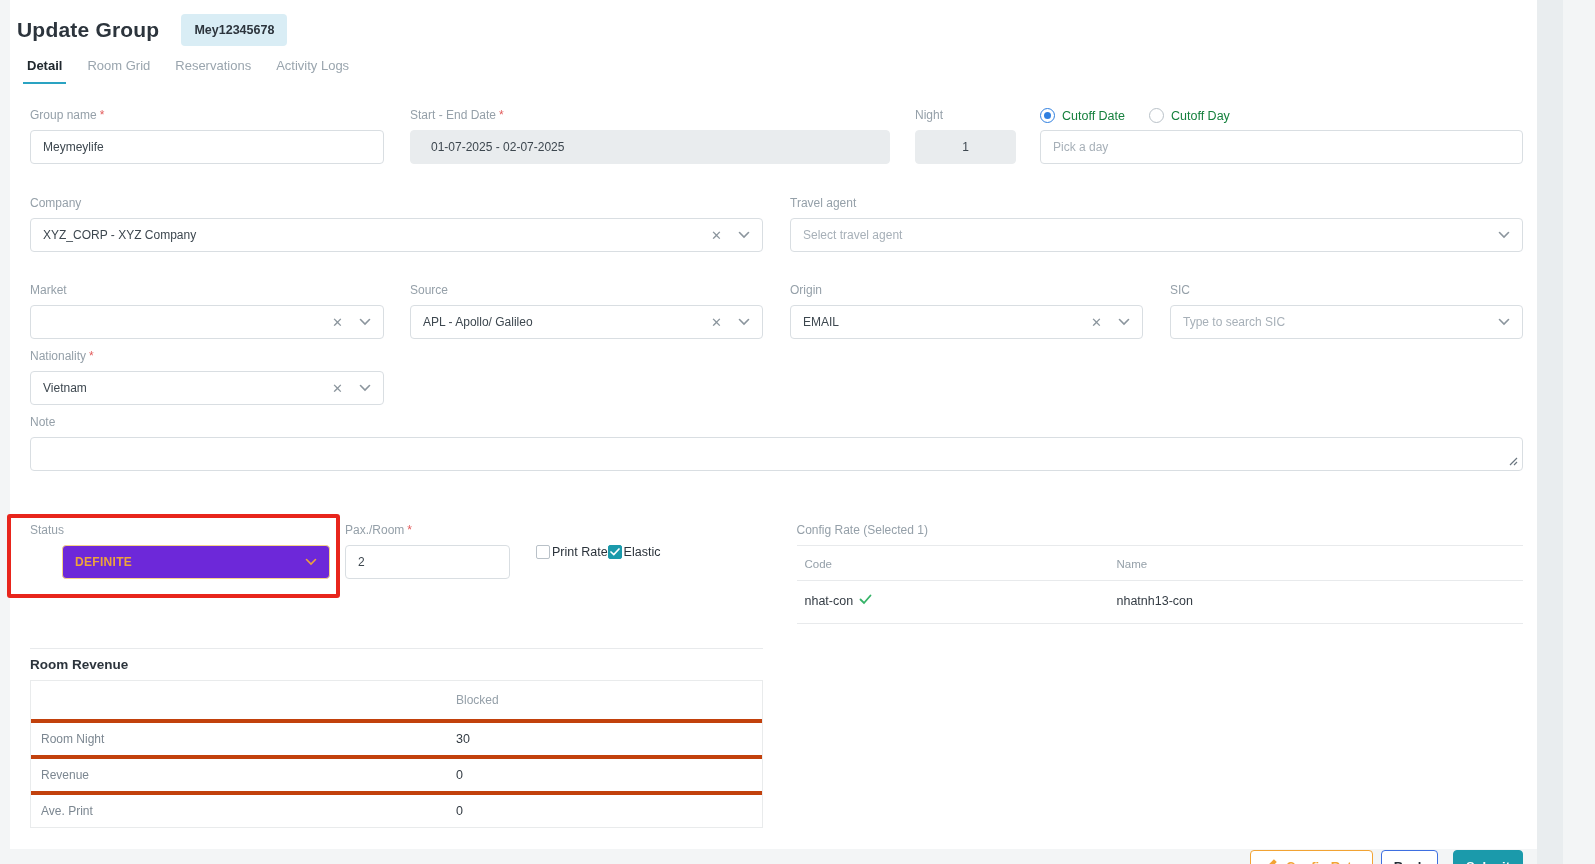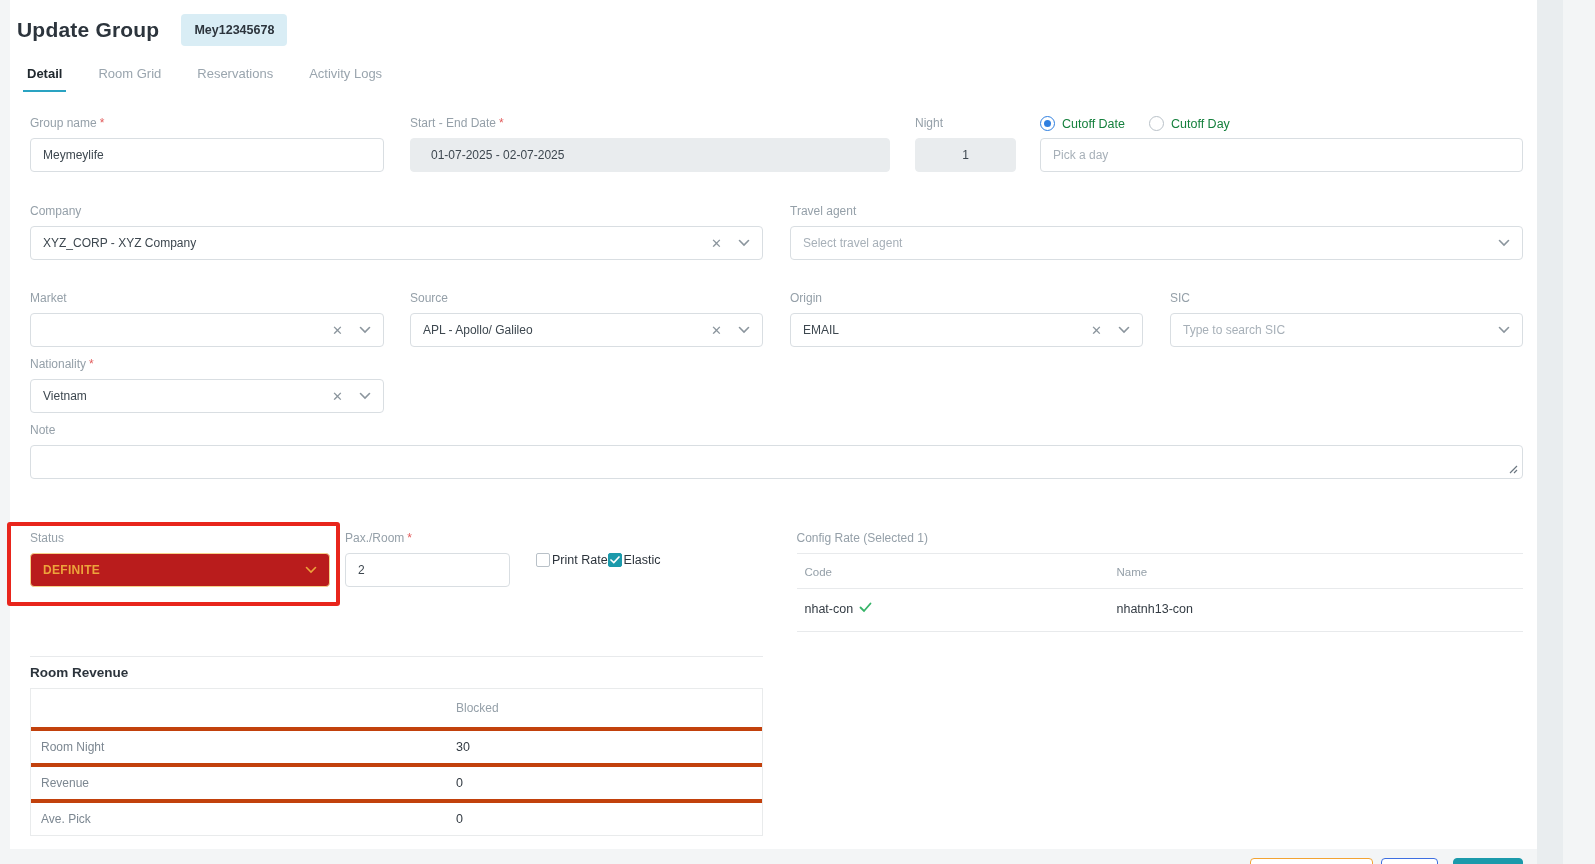--- a/index.html
+++ b/index.html
@@ -18,21 +18,21 @@
     background:#ffffff;
   }
   
   .header { display:flex; align-items:center; padding:14px 0 0 7px; height:46px; }
   .page-title { font-size:21px; font-weight:700; color:#2c343c; letter-spacing:.2px; }
   .badge {
     margin-left:22px; background:#d9edf5; color:#2c343c;
     font-size:12.5px; font-weight:600; padding:9px 13px; border-radius:4px;
   }
   
-  .tabs { display:flex; gap:28px; padding-left:13px; margin-top:20px; }
+  .tabs { display:flex; gap:17px; padding-left:13px; margin-top:12px; }
   .tab { font-size:13px; color:#9aa5ae; padding:0 4px 9px 4px; border-bottom:2px solid transparent; cursor:pointer; }
   .tab.active { color:#20282e; font-weight:700; border-bottom-color:#2aa3c2; }
   
   .content { padding:0 14px 0 20px; }
   .row { display:flex; }
   .row1 { margin-top:24px; }
   .row2 { margin-top:32px; }
   .row3 { margin-top:31px; }
   .row4 { margin-top:10px; }
   .row5 { margin-top:10px; }
@@ -68,21 +68,21 @@
   .note-wrap { position:relative; width:100%; }
   .textarea { width:100%; resize:none; padding:6px 12px; }
   .resize-handle { position:absolute; right:5px; bottom:5px; cursor:nwse-resize; }
   
   .status-field { position:relative; }
   .highlight-box {
     position:absolute; left:-23px; top:-9px; width:333px; height:84px;
     border:4px solid #e8251c; border-radius:3px; pointer-events:none; z-index:5;
   }
   .select.status {
-    background:#b91c1c; border-color:#f6d289;
+    background:#6d28d9; border-color:#f6d289;margin-left:32px;
   }
   .select.status .sel-value { color:#eda43b; font-weight:700; letter-spacing:.3px; }
   
   .check-group { display:flex; flex-direction:row; justify-content:center; margin-top:20px; }
   .check { display:flex; align-items:center; cursor:pointer; height:18px; }
   .cbox { width:14px; height:14px; border:1px solid #b9c1c8; border-radius:2px; background:#fff;
           display:flex; align-items:center; justify-content:center; }
   .cbox.checked { background:#1b9aab; border-color:#1b9aab; }
   .check-lbl { font-size:12.5px; color:#2b333b; margin-left:2px; }
   
@@ -361,21 +361,21 @@
       </div>
       <div class="rr-row">
         <div class="rr-c1">Room Night</div>
         <div class="rr-c2">30</div>
       </div>
       <div class="rr-row">
         <div class="rr-c1">Revenue</div>
         <div class="rr-c2">0</div>
       </div>
       <div class="rr-row">
-        <div class="rr-c1">Ave. Pick</div>
+        <div class="rr-c1">Ave. Print</div>
         <div class="rr-c2">0</div>
       </div>
     </div>
 
     <div class="actions">
       <button class="btn btn-config">
         <span>
           <svg width="15" height="15" viewBox="0 0 16 16">
             <path d="M2 14 L3.2 9.8 L10.6 2.4 L13.6 5.4 L6.2 12.8 Z" fill="#f2a333"></path>
             <circle cx="12.8" cy="13" r="2.6" fill="#f2a333"></circle>

